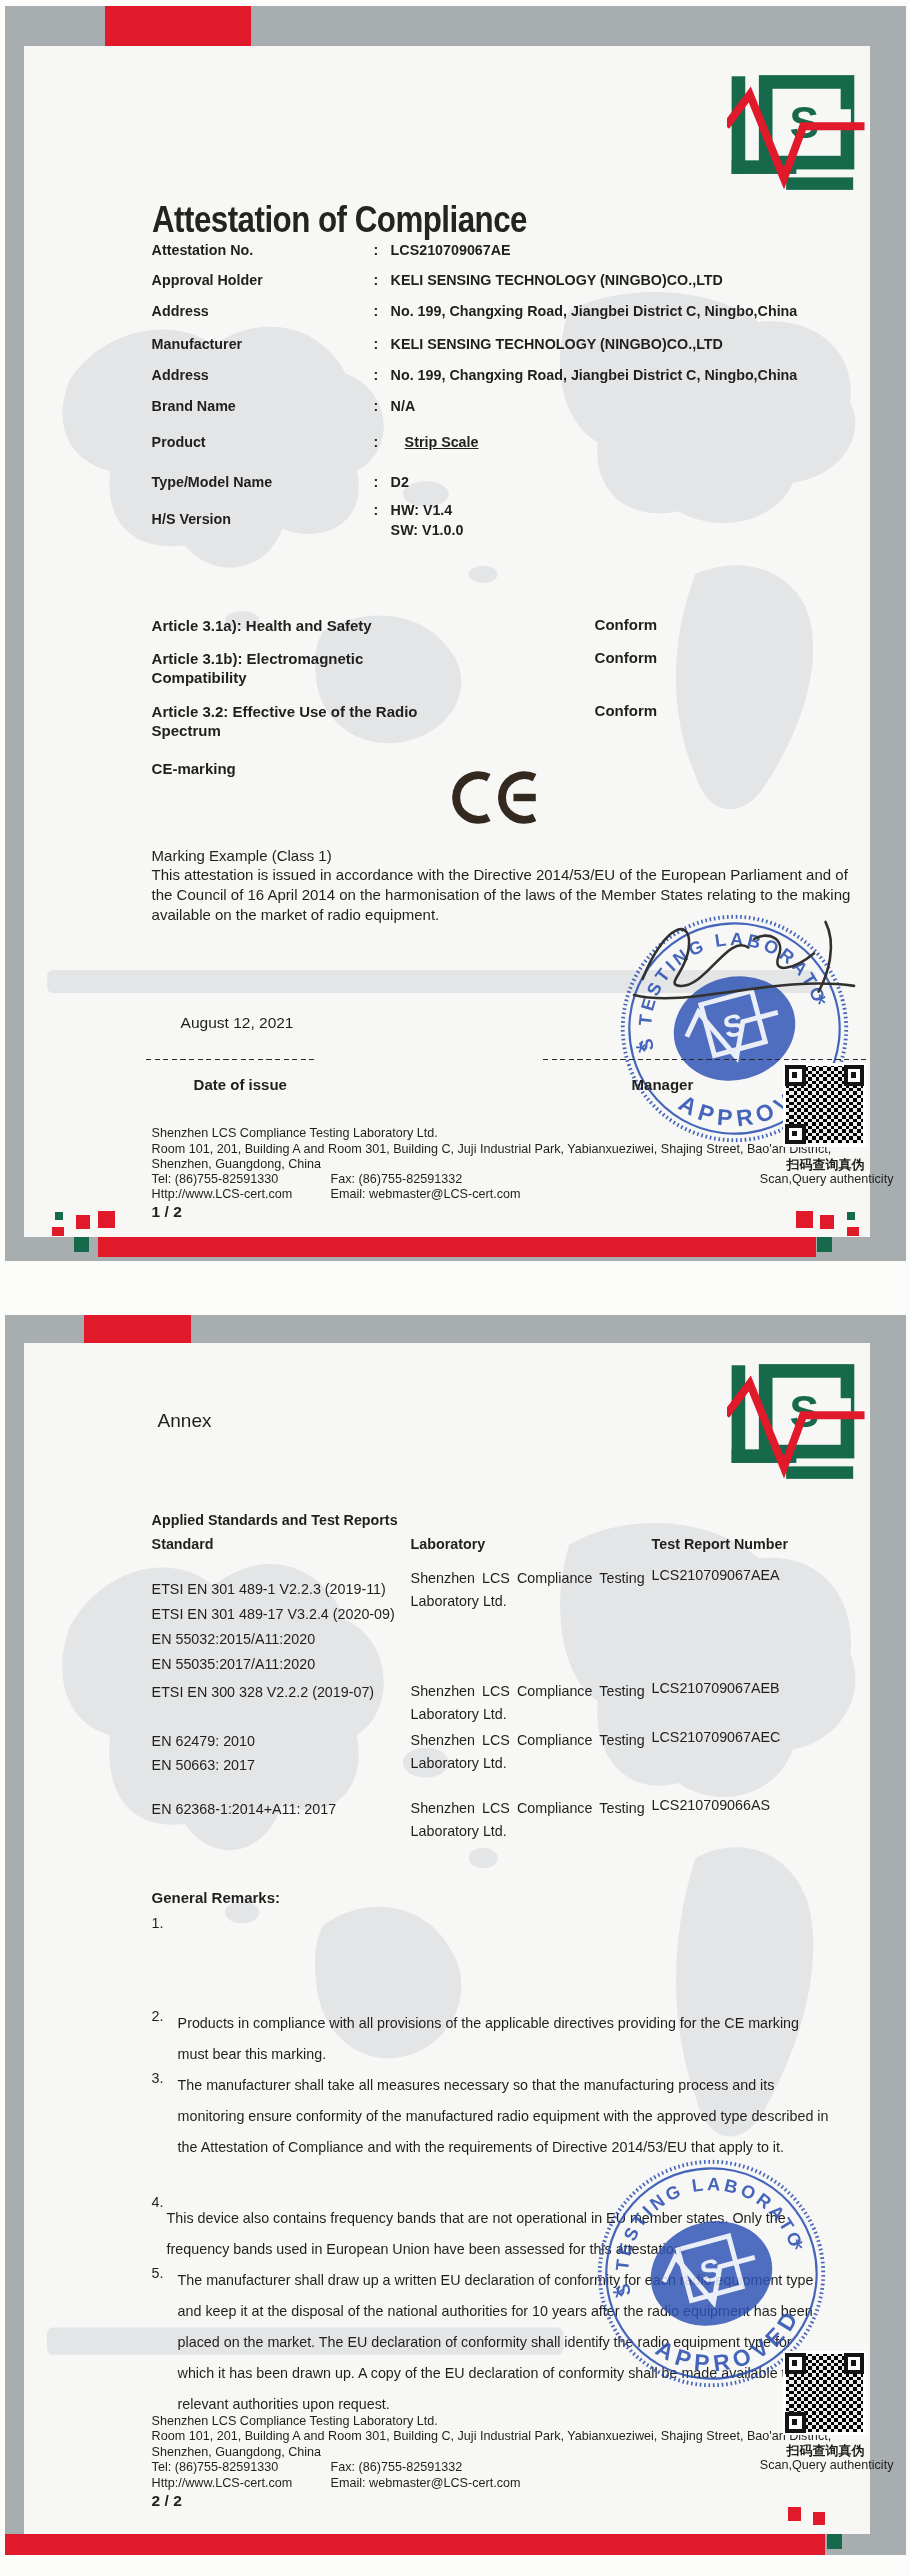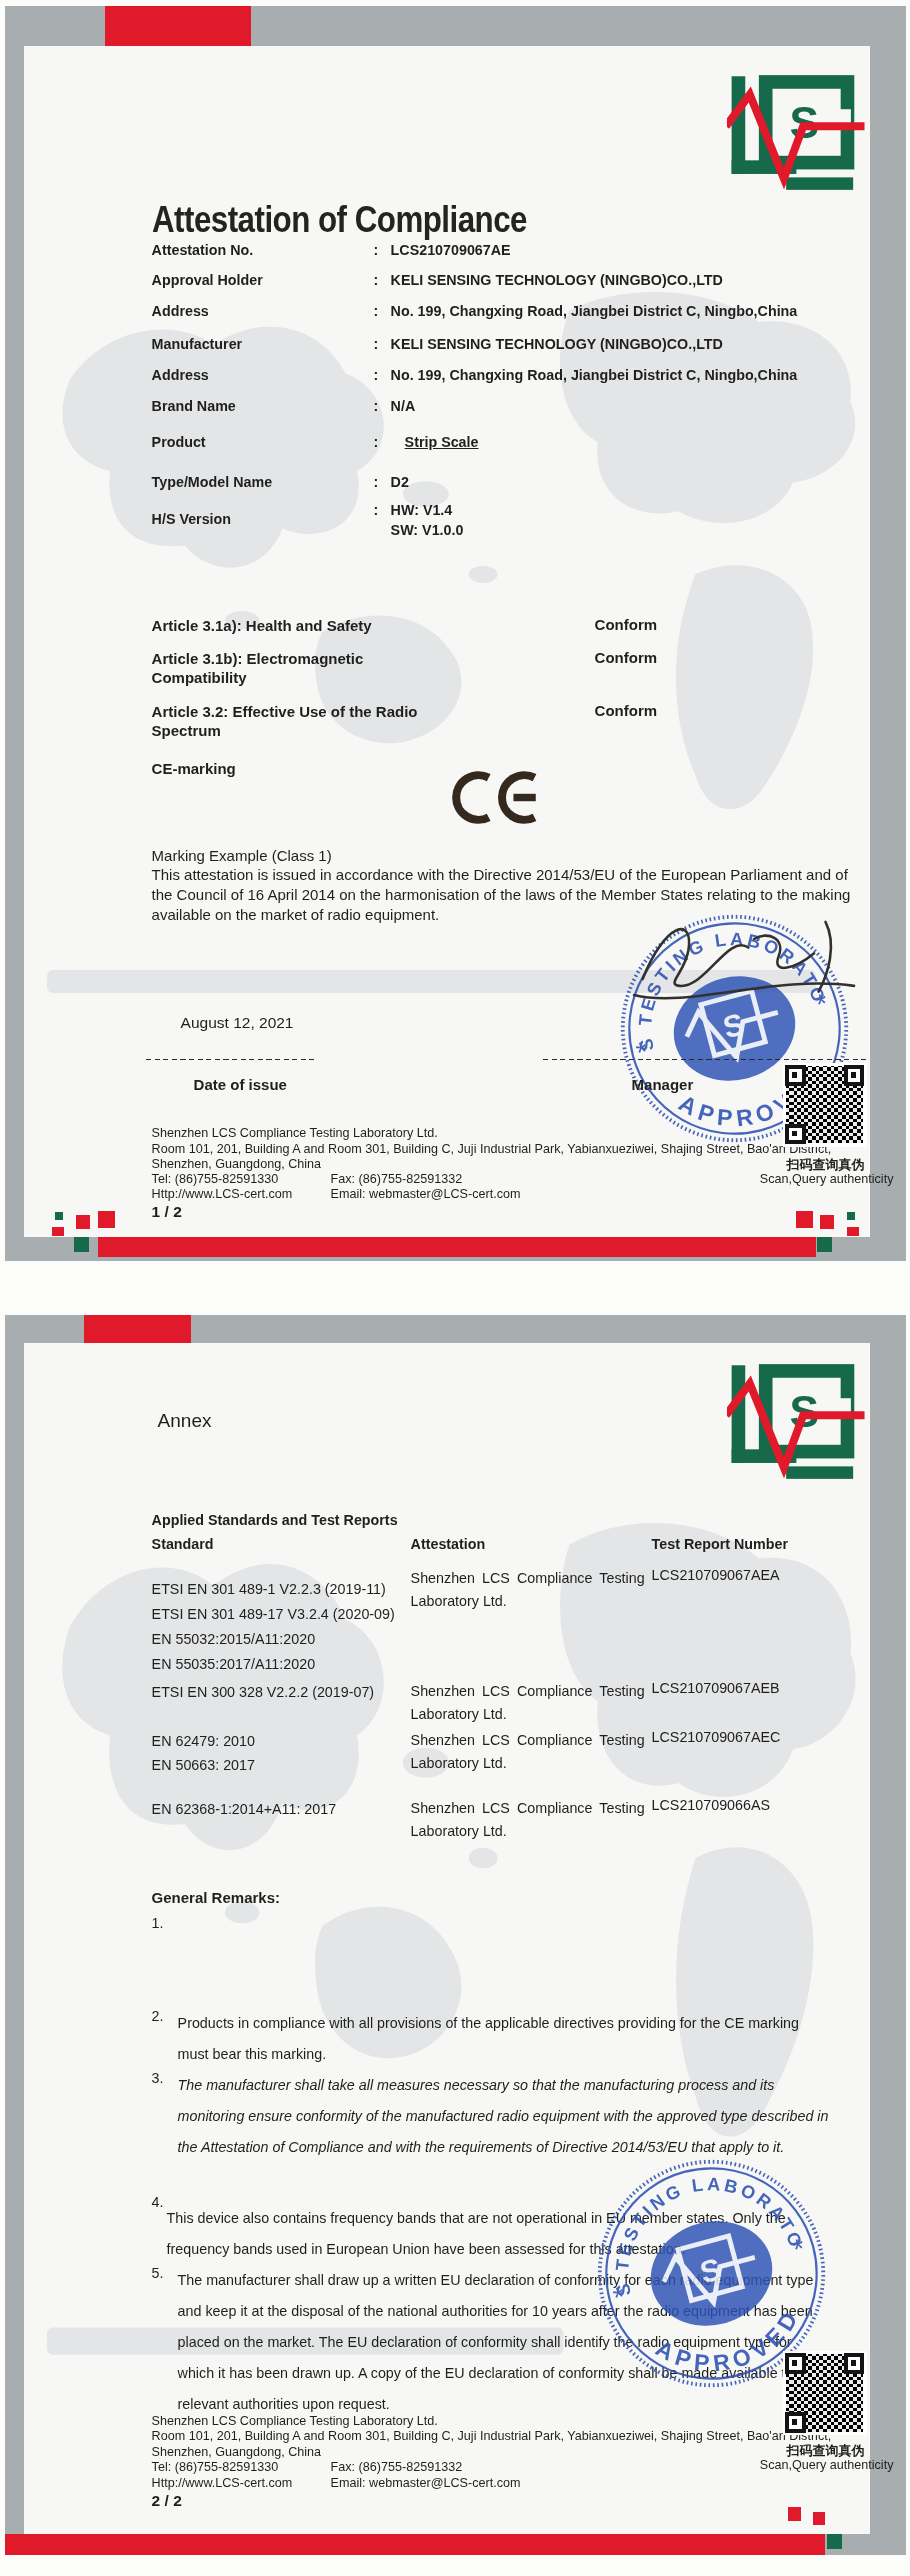--- a/index.html
+++ b/index.html
@@ -238,21 +238,21 @@
     <rect x="190" y="62" width="24" height="34" fill="#f7f7f5"></rect>
     <text x="132" y="112" font-size="78" font-weight="700" fill="#17694b" text-anchor="middle">S</text>
     <polyline points="-6,92 36,36 96,184 130,92 238,92" fill="none" stroke="#e0192b" stroke-width="14"></polyline>
   </svg>
 
   <div class="txt" style="left:153px;top:95px;font-size:19px;">Annex</div>
 
   <div class="txt b" style="left:147px;top:197px;font-size:14.3px;">Applied Standards and Test Reports</div>
 
   <div class="th txt" style="left:147px;top:221px;">Standard</div>
-  <div class="th txt" style="left:406px;top:221px;">Attestation</div>
+  <div class="th txt" style="left:406px;top:221px;">Laboratory</div>
   <div class="th txt" style="left:647px;top:221px;">Test Report Number</div>
 
   <div class="std-cell txt" style="left:147px;top:252px;margin-top:10px;">
     <div>ETSI EN 301 489-1 V2.2.3 (2019-11)</div>
     <div>ETSI EN 301 489-17 V3.2.4 (2020-09)</div>
     <div>EN 55032:2015/A11:2020</div>
     <div>EN 55035:2017/A11:2020</div>
   </div>
   <div class="lab-cell txt" style="left:406px;top:252px;">Shenzhen LCS Compliance Testing Laboratory Ltd.</div>
   <div class="rpt-cell txt" style="left:647px;top:252px;">LCS210709067AEA</div>
@@ -277,21 +277,21 @@
   <div class="rpt-cell txt" style="left:647px;top:482px;">LCS210709066AS</div>
 
   <div class="txt b" style="left:147px;top:574px;font-size:15px;">General Remarks:</div>
 
   <div class="remark-num txt" style="left:147px;top:600px;">1.</div>
 
   <div class="remark-num txt" style="left:147px;top:693px;">2.</div>
   <div class="remark-text txt" style="left:173px;top:693px;">Products in compliance with all provisions of the applicable directives providing for the CE marking must bear this marking.</div>
 
   <div class="remark-num txt" style="left:147px;top:755px;">3.</div>
-  <div class="remark-text txt" style="left:173px;top:755px;font-style:italic;">The manufacturer shall take all measures necessary so that the manufacturing process and its monitoring ensure conformity of the manufactured radio equipment with the approved type described in the Attestation of Compliance and with the requirements of Directive 2014/53/EU that apply to it.</div>
+  <div class="remark-text txt" style="left:173px;top:755px;">The manufacturer shall take all measures necessary so that the manufacturing process and its monitoring ensure conformity of the manufactured radio equipment with the approved type described in the Attestation of Compliance and with the requirements of Directive 2014/53/EU that apply to it.</div>
 
   <div class="remark-num txt" style="left:147px;top:879px;">4.</div>
   <div class="remark-text txt" style="left:162px;top:879px;margin-top:9px;">This device also contains frequency bands that are not operational in EU member states. Only the frequency bands used in European Union have been assessed for this attestation.</div>
 
   <div class="remark-num txt" style="left:147px;top:950px;">5.</div>
   <div class="remark-text txt" style="left:173px;top:950px;">The manufacturer shall draw up a written EU declaration of conformity for each radio equipment type and keep it at the disposal of the national authorities for 10 years after the radio equipment has been placed on the market. The EU declaration of conformity shall identify the radio equipment type for which it has been drawn up. A copy of the EU declaration of conformity shall be made available to the relevant authorities upon request.</div>
 
   <svg class="stamp" style="left:586px;top:838px;" width="241" height="241" viewBox="0 0 440 440">
     <g transform="translate(220,220) rotate(-15)" fill="none" stroke="#2d52b4">
       <circle r="204" stroke-width="7" stroke-dasharray="3 5"></circle>

